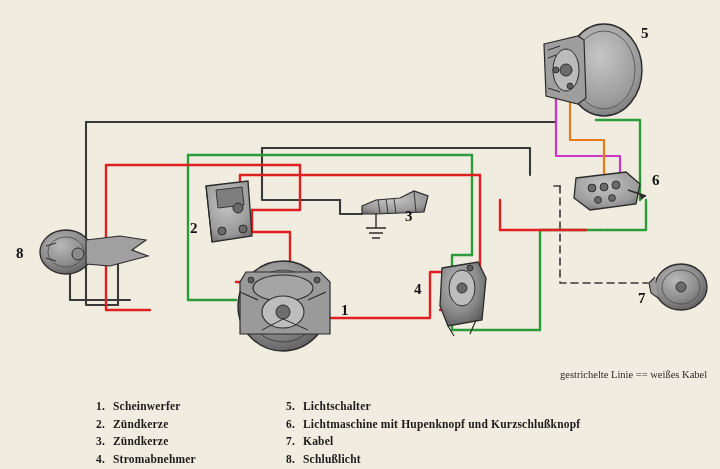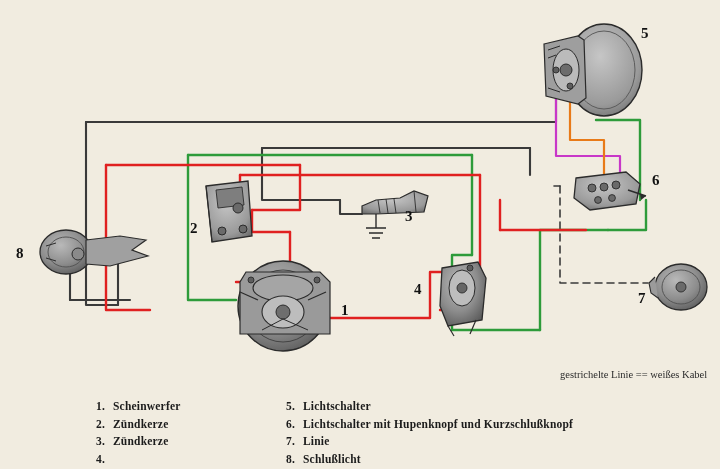--- a/index.html
+++ b/index.html
@@ -246,34 +246,35 @@
         <div class="legend-item">
           <span class="legend-num">2.</span>
           <span>Zündkerze</span>
         </div>
         <div class="legend-item">
           <span class="legend-num">3.</span>
           <span>Zündkerze</span>
         </div>
         <div class="legend-item">
           <span class="legend-num">4.</span>
+          <span>Stromabnehmer</span>
         </div>
       </div>
       <div class="legend-col right">
         <div class="legend-item">
           <span class="legend-num">5.</span>
           <span>Lichtschalter</span>
         </div>
         <div class="legend-item">
           <span class="legend-num">6.</span>
-          <span>Lichtschalter mit Hupenknopf und Kurzschlußknopf</span>
+          <span>Lichtmaschine mit Hupenknopf und Kurzschlußknopf</span>
         </div>
         <div class="legend-item">
           <span class="legend-num">7.</span>
-          <span>Linie</span>
+          <span>Kabel</span>
         </div>
         <div class="legend-item">
           <span class="legend-num">8.</span>
           <span>Schlußlicht</span>
         </div>
       </div>
     </div>
   </div>
 
 </div>

